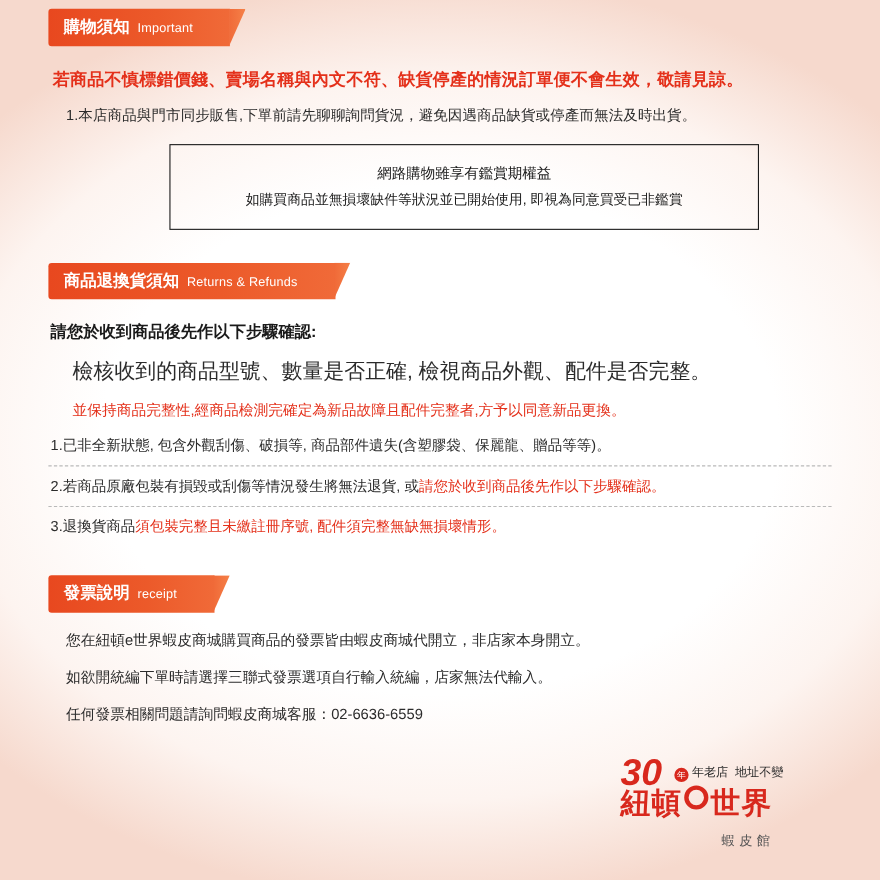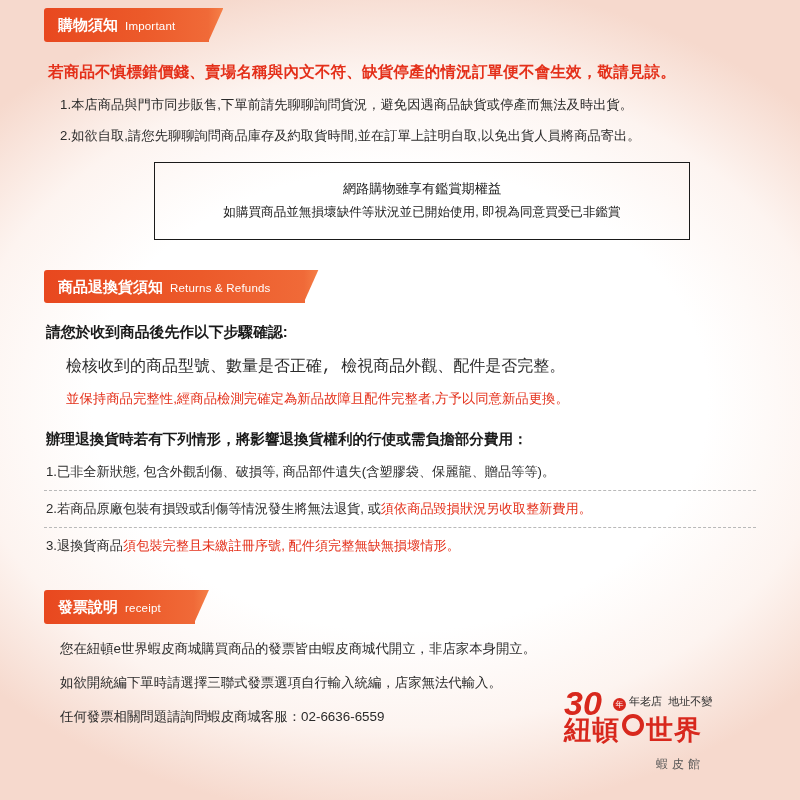--- a/index.html
+++ b/index.html
@@ -101,24 +101,23 @@
   .notice-box .l3 { font-size: 12.6px; }
 
   .sec2 { padding-top: 30px; }
   .lead {
     font-size: 14.8px;
     font-weight: bold;
     color: #1a1a1a;
     margin: 20px 0 0 2px;
   }
   .sub-line {
-    font-size: 16px;
+    font-size: 19px;
     color: #2b2b2b;
     margin: 14px 0 0 22px;
-    font-family: Liberation Mono, monospace;
   }
   .red-line {
     font-size: 13.4px;
     color: #e4301a;
     margin: 13px 0 0 22px;
   }
   .strong-q {
     font-size: 14.6px;
     font-weight: bold;
     color: #1a1a1a;
@@ -218,48 +217,46 @@
       <div class="ribbon-wrap">
         <div class="ribbon">
           <span>購物須知</span><span class="en">Important</span>
         </div>
         <div class="ribbon-tail"></div>
       </div>
 
       <div class="warn-line">若商品不慎標錯價錢、賣場名稱與內文不符、缺貨停產的情況訂單便不會生效，敬請見諒。</div>
 
       <div class="num-line">1.本店商品與門市同步販售,下單前請先聊聊詢問貨況，避免因遇商品缺貨或停產而無法及時出貨。</div>
-      <div class="num-line">2.如欲自取,請您先聊聊詢問商品庫存及約取貨時間,並在訂單上註明自取,以免出貨人員將商品寄出。</div>
 
       <div class="notice-box">
         <div class="l1">網路購物雖享有鑑賞期權益</div>
         <div class="l3">如購買商品並無損壞缺件等狀況並已開始使用, 即視為同意買受已非鑑賞</div>
       </div>
     </div>
 
     <div class="sec2">
       <div class="ribbon-wrap">
         <div class="ribbon">
           <span>商品退換貨須知</span><span class="en">Returns &amp; Refunds</span>
         </div>
         <div class="ribbon-tail"></div>
       </div>
 
       <div class="lead">請您於收到商品後先作以下步驟確認:</div>
       <div class="sub-line">檢核收到的商品型號、數量是否正確,  檢視商品外觀、配件是否完整。</div>
       <div class="red-line">並保持商品完整性,經商品檢測完確定為新品故障且配件完整者,方予以同意新品更換。</div>
 
-      <div class="strong-q">辦理退換貨時若有下列情形，將影響退換貨權利的行使或需負擔部分費用：</div>
 
       <div class="dashed-list">
         <div class="dashed-item">
           <span>1.已非全新狀態, 包含外觀刮傷、破損等, 商品部件遺失(含塑膠袋、保麗龍、贈品等等)。</span><span class="r"></span>
         </div>
         <div class="dashed-item">
-          <span>2.若商品原廠包裝有損毀或刮傷等情況發生將無法退貨, 或</span><span class="r">須依商品毀損狀況另收取整新費用。</span>
+          <span>2.若商品原廠包裝有損毀或刮傷等情況發生將無法退貨, 或</span><span class="r">請您於收到商品後先作以下步驟確認。</span>
         </div>
         <div class="dashed-item">
           <span>3.退換貨商品</span><span class="r">須包裝完整且未繳註冊序號, 配件須完整無缺無損壞情形。</span>
         </div>
       </div>
     </div>
 
     <div class="sec3">
       <div class="ribbon-wrap">
         <div class="ribbon">

